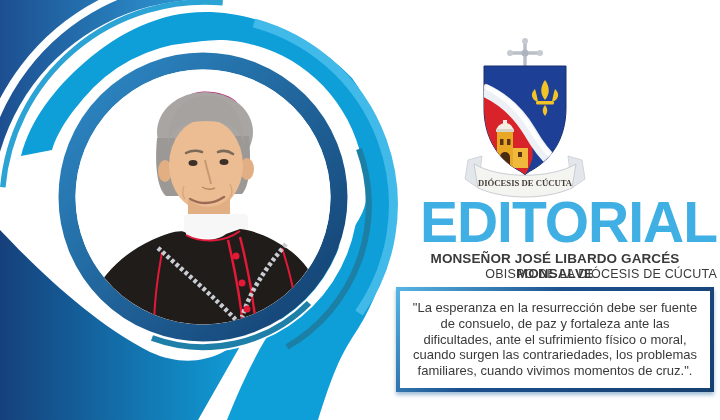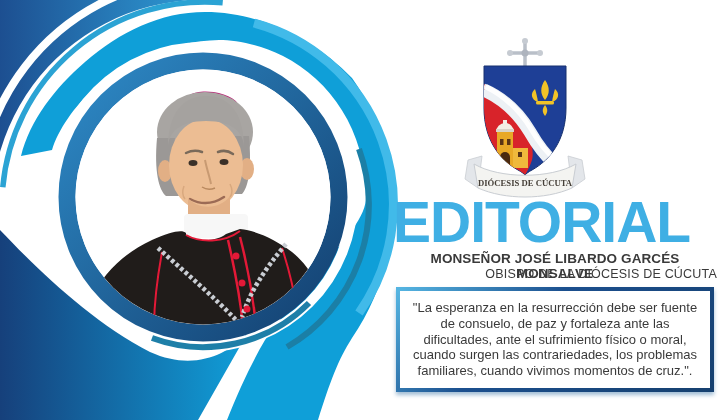--- a/index.html
+++ b/index.html
@@ -3,21 +3,21 @@
 <meta charset="utf-8">
 <style>
   html,body{margin:0;padding:0;background:#e8e8e8;}
   *{box-sizing:border-box;}
   .canvas{
     position:relative;width:720px;height:420px;background:#ffffff;overflow:hidden;
     font-family:"Liberation Sans", sans-serif;
   }
   .art{position:absolute;left:0;top:0;width:720px;height:420px;}
   .editorial{
-    position:absolute;left:393px;top:194px;width:324px;text-align:left;
+    position:absolute;left:393px;top:194px;width:324px;text-align:right;
     font-size:57px;font-weight:bold;letter-spacing:-1px;line-height:1;
     color:#3FAFE4;
   }
   .author{
     position:absolute;left:391px;top:251px;width:328px;text-align:center;
     font-size:13.5px;font-weight:bold;color:#3A3A3A;letter-spacing:.1px;
   }
   .role{
     position:absolute;left:393px;top:267px;width:324px;text-align:right;
     font-size:12.5px;color:#3A3A3A;letter-spacing:.2px;

